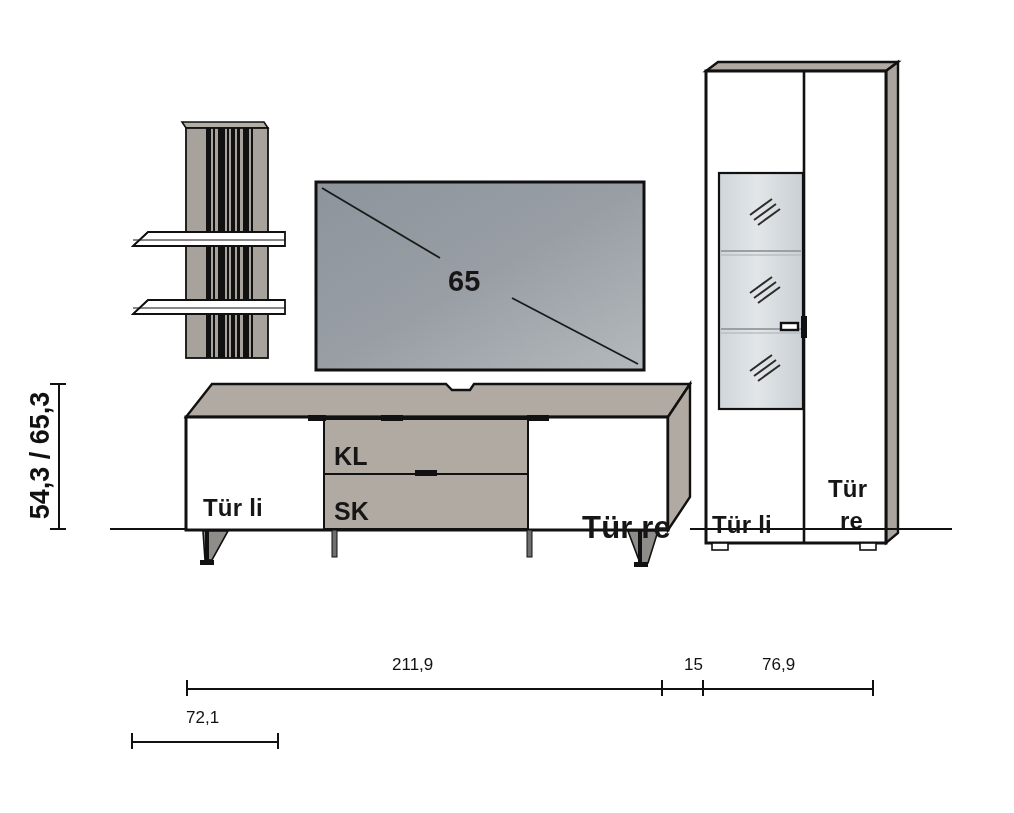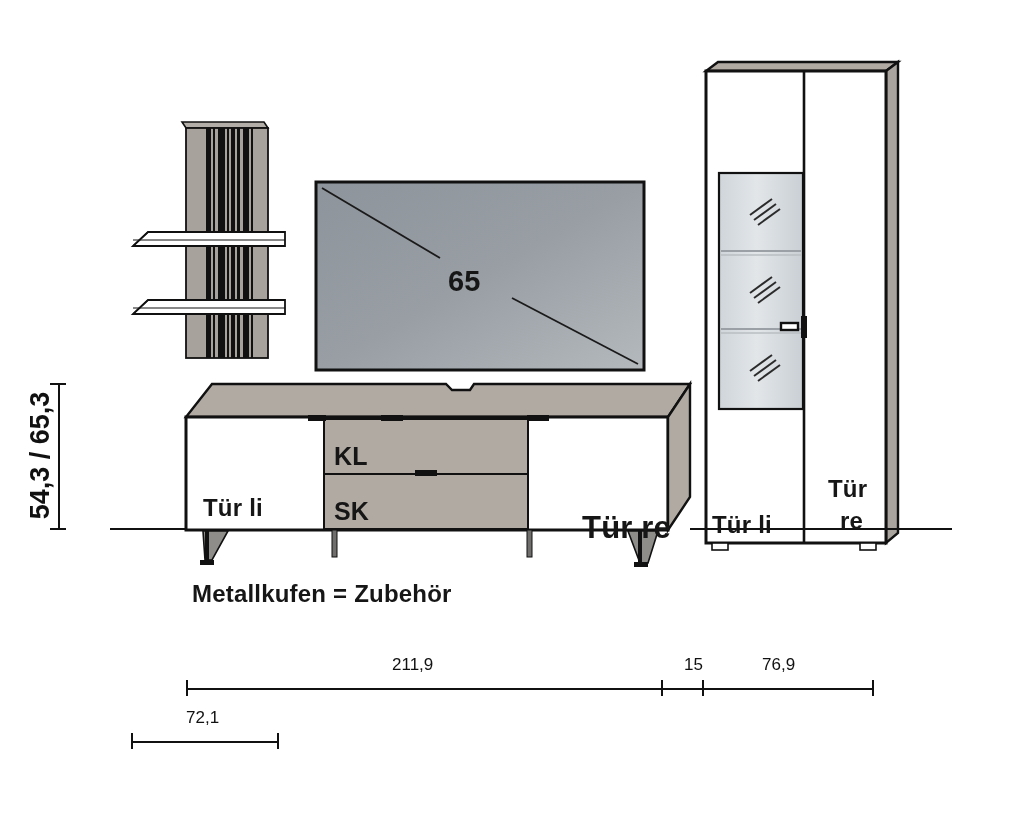--- a/index.html
+++ b/index.html
@@ -144,21 +144,20 @@
     <line x1="690" y1="529" x2="952" y2="529" stroke="#111" stroke-width="1.8"></line>
   </svg>
 
   <div class="lbl" style="left:448px;top:265px;font-size:29px;">65</div>
 
   <div class="lbl" style="left:203px;top:494px;font-size:24px;">Tür li</div>
   <div class="lbl" style="left:582px;top:494px;font-size:31px;margin-top:16px;">Tür re</div>
   <div class="lbl" style="left:334px;top:442px;font-size:25px;">KL</div>
   <div class="lbl" style="left:334px;top:497px;font-size:25px;">SK</div>
 
-  <div class="lbl" style="left:192px;top:580px;font-size:24px;">Metallkufen = Zubehör</div>
 
   <div class="lbl" style="left:712px;top:511px;font-size:24px;">Tür li</div>
   <div class="lbl" style="left:828px;top:475px;font-size:24px;">Tür</div>
   <div class="lbl" style="left:840px;top:507px;font-size:24px;">re</div>
 
   <div>
     <div class="vline" style="left:58px;top:383px;height:146px;"></div>
     <div class="htick" style="left:50px;top:383px;"></div>
     <div class="htick" style="left:50px;top:528px;"></div>
     <div class="vdim-label" style="left:-85px;top:440px;width:250px;text-align:center;">54,3 / 65,3</div>

